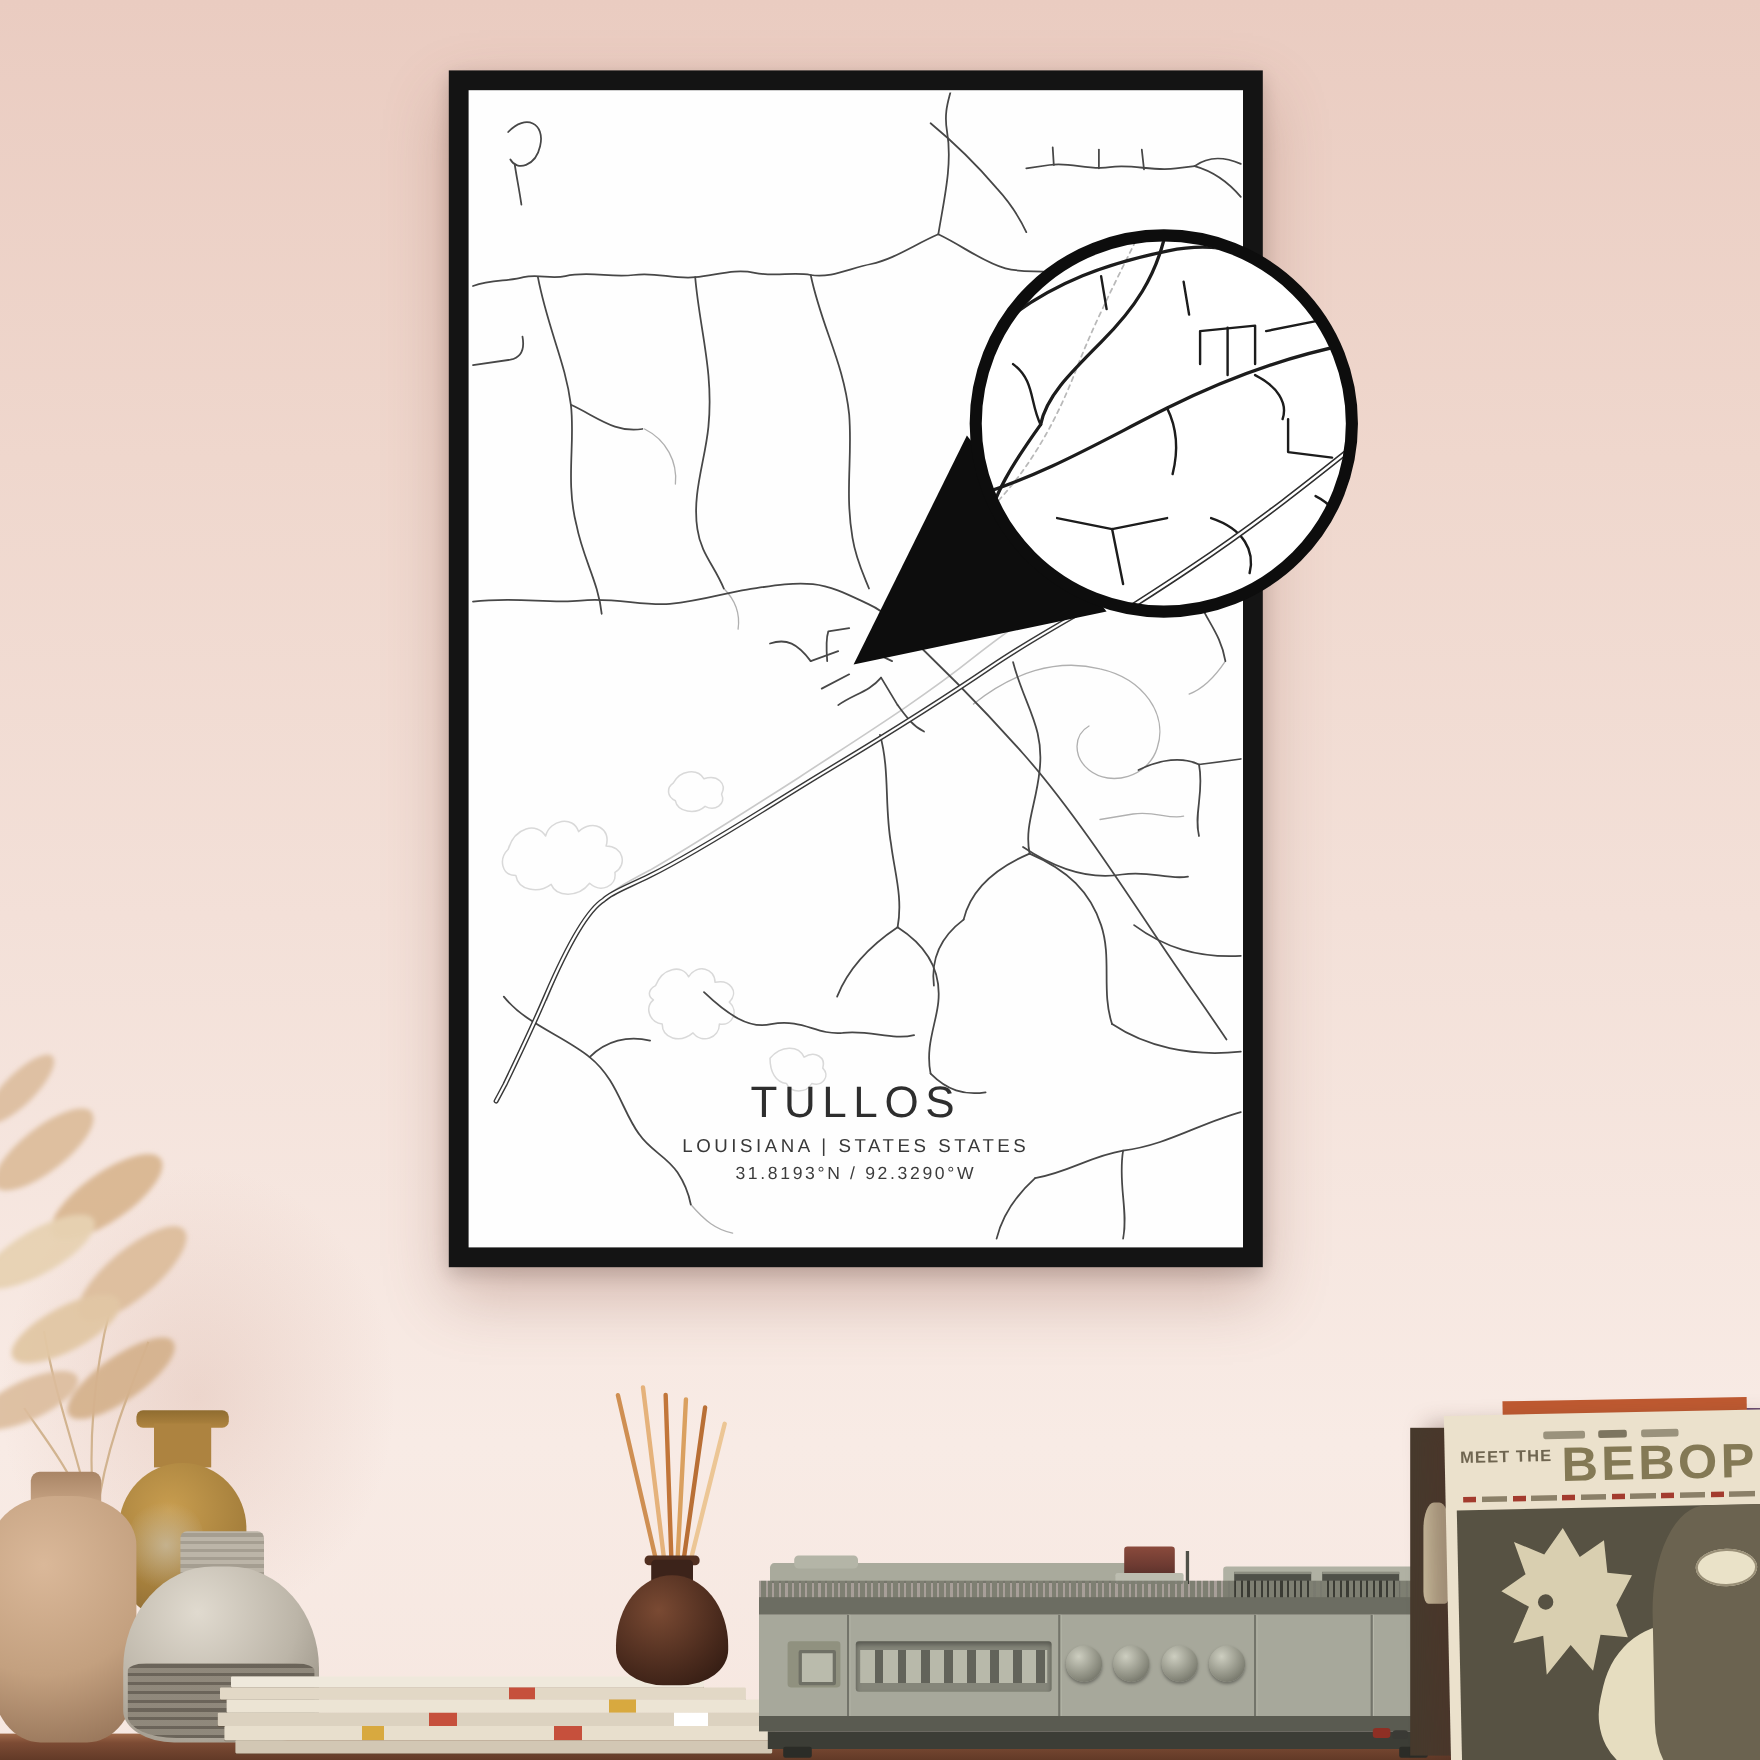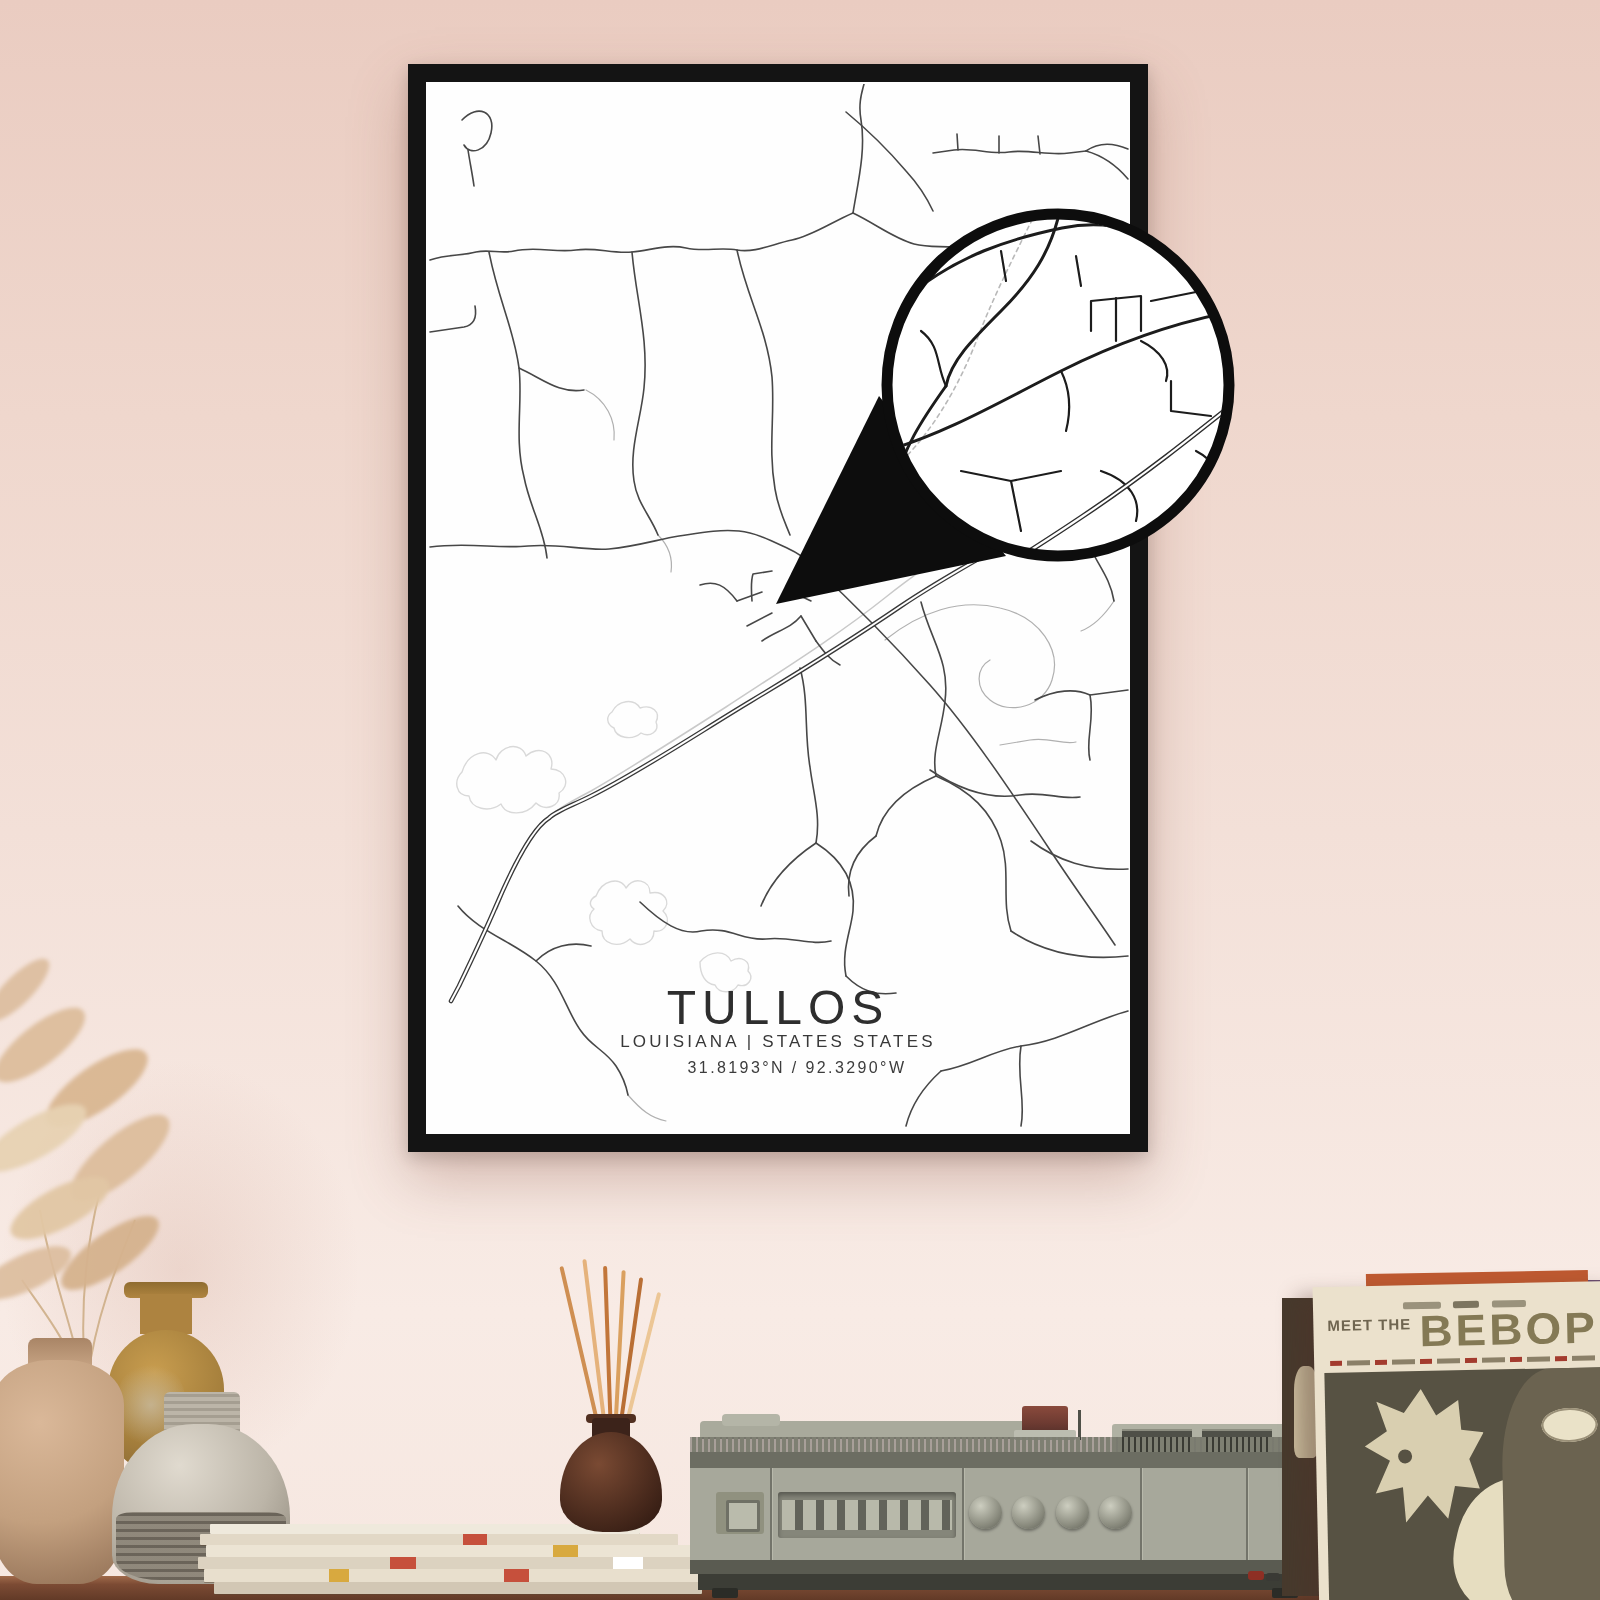--- a/index.html
+++ b/index.html
@@ -5,23 +5,23 @@
   html,body{margin:0;padding:0;background:#d8c0b6;}
   #scene{position:relative;width:1600px;height:1600px;overflow:hidden;
          font-family:"Liberation Sans",sans-serif;
          background:linear-gradient(180deg,#eaccc1 0%,#efd7cd 26%,#f3e0d8 52%,#f8ebe5 82%,#f6e7e0 100%);}
   .abs{position:absolute;}
   
   #poster-frame{left:408px;top:64px;width:740px;height:1088px;background:#141414;
                 box-shadow:0 26px 55px rgba(140,85,70,.33),0 6px 16px rgba(0,0,0,.18);}
   #poster-paper{left:18px;top:18px;width:704px;height:1052px;background:#fefefe;}
   .ptxt{position:absolute;left:426px;width:704px;text-align:center;color:#2e2e2e;}
-  #poster-title{top:980px;font-size:48px;letter-spacing:6px;font-weight:300;}
+  #poster-title{top:980px;font-size:40px;letter-spacing:6px;font-weight:300;}
   #poster-subtitle{top:1032px;font-size:17px;letter-spacing:3.2px;color:#383838;}
-  #poster-coordinates{top:1059px;font-size:16px;letter-spacing:2.4px;color:#3c3c3c;padding-left:19px;}
+  #poster-coordinates{top:1059px;font-size:16px;letter-spacing:2.4px;color:#3c3c3c;}
   #map-overlay{left:0;top:0;pointer-events:none;}
   
   #tabletop{left:0;top:1576px;width:1600px;height:24px;
             background:linear-gradient(180deg,#a06a4a 0%,#7c4b34 35%,#623a27 100%);}
   #vase-tan-body{left:-8px;top:1360px;width:132px;height:224px;border-radius:44% 44% 34% 34%/20% 20% 26% 26%;
         background:radial-gradient(circle at 36% 28%,#dab899,#c3a07f 55%,#9a785c 92%);}
   #vase-tan-neck{left:28px;top:1338px;width:64px;height:30px;border-radius:8px 8px 0 0;
         background:linear-gradient(180deg,#a98566,#c7a484);}
   #vase-mustard-rim{left:124px;top:1282px;width:84px;height:16px;border-radius:6px;
         background:linear-gradient(180deg,#8f6c30,#b08540);}

